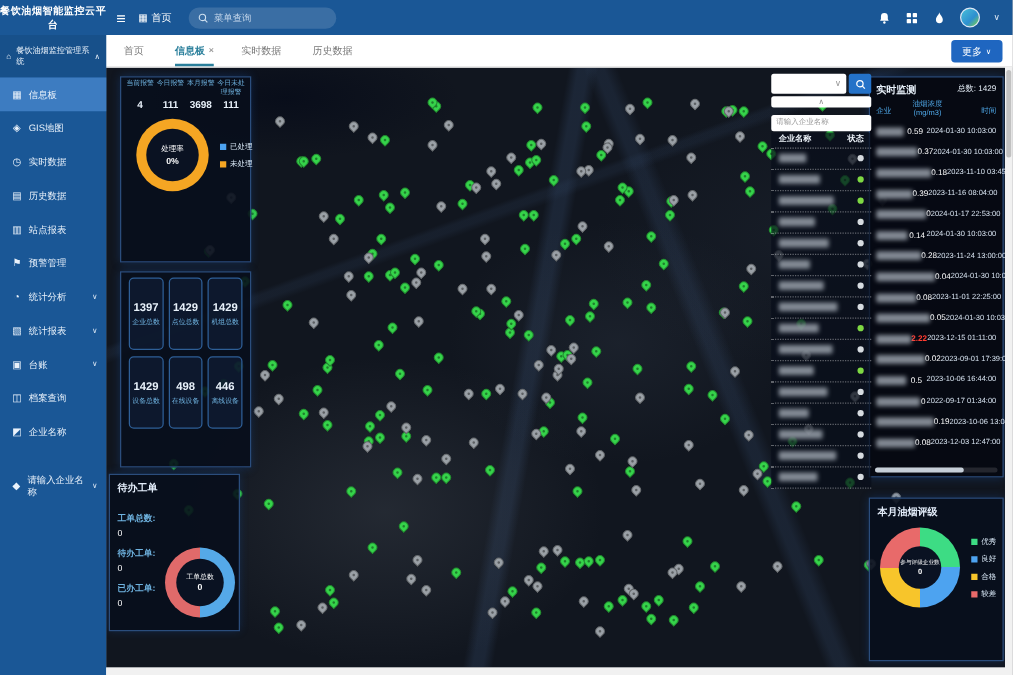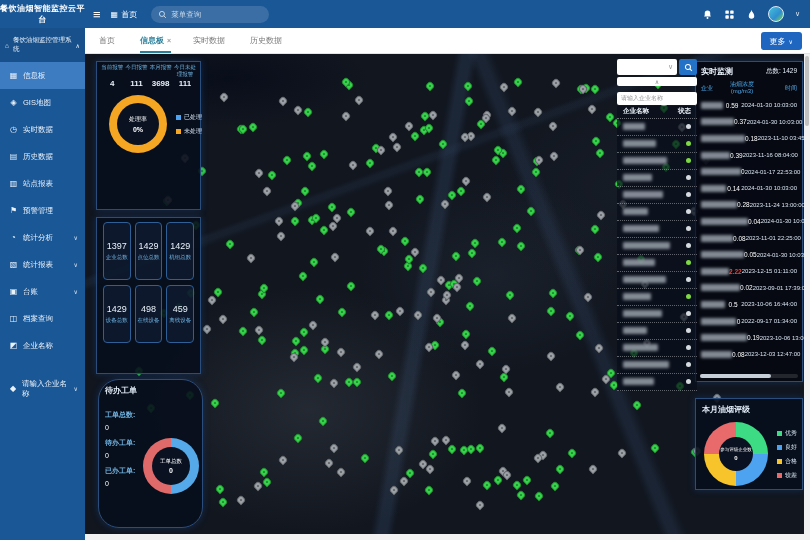--- a/index.html
+++ b/index.html
@@ -81,24 +81,24 @@
   .dh-label{font-size:6px;color:#fff;}
   .dh-val{font-size:7px;font-weight:bold;color:#fff;margin-top:2px;}
   .legend{display:flex;flex-direction:column;gap:5px;margin-left:9px;}
   .leg{display:flex;align-items:center;gap:3px;font-size:6px;color:#d5e4f2;white-space:nowrap;}
   .sq{width:5px;height:5px;flex:none;}
   
   .p-dev{left:11px;top:163px;width:105px;height:157px;}
   .dev-grid{display:grid;grid-template-columns:repeat(3,1fr);gap:5px 4px;padding:4px 6px;}
   .dev-box{border:1px solid #2e5f97;border-radius:4px;background:rgba(22,42,78,.35);height:58px;
     display:flex;flex-direction:column;align-items:center;justify-content:center;gap:3px;}
-  .dev-val{font-size:9px;font-weight:normal;}
+  .dev-val{font-size:9px;font-weight:bold;}
   .dev-lab{font-size:5.5px;color:var(--stat-label);}
   
-  .p-wo{left:13px;top:325px;width:105px;height:149px;border-radius:21px;}
+  .p-wo{left:2px;top:325px;width:105px;height:126px;}
   .wo-stats{padding:4px 6px;}
   .wlabel{font-size:7px;color:var(--stat-label);font-weight:bold;margin-top:7px;}
   .wval{font-size:7px;color:#fff;margin-top:4px;}
   .d-wo{width:56px;height:56px;position:absolute;right:3px;top:58px;}
   .d-wo .donut-hole{inset:9px;}
   
   .widget{position:absolute;left:532px;top:5px;width:80px;z-index:4;}
   .w-row{display:flex;gap:2px;}
   .w-select{flex:1;height:16px;background:#fff;border-radius:2px;display:flex;align-items:center;
     justify-content:flex-end;padding-right:4px;color:#999;font-size:7px;}
@@ -128,21 +128,21 @@
   .rt-c2{width:30px;text-align:center;line-height:1.25;}
   .rt-c3{flex:1;text-align:right;}
   .rrow{display:flex;align-items:center;height:16.6px;padding:0 5px;cursor:pointer;}
   .rrow .blur{width:20px;flex:none;}
   .rval{width:30px;text-align:center;font-size:6.5px;color:#fff;}
   .rval.alert{color:var(--alert);font-weight:bold;}
   .rtime{flex:1;text-align:right;font-size:6px;color:#d7e3f0;white-space:nowrap;}
   .rt-scroll{position:absolute;left:4px;right:4px;bottom:3px;height:4px;background:rgba(255,255,255,.12);border-radius:2px;}
   .rt-thumb{width:72%;height:100%;background:#c6cfd8;border-radius:2px;cursor:pointer;}
   
-  .p-rate{left:610px;top:344px;width:108px;height:92px;}
+  .p-rate{left:610px;top:344px;width:108px;height:131px;}
   .rate-body{display:flex;align-items:center;padding:4px 4px 0;}
   .d-rate{width:64px;height:64px;margin-left:4px;}
   .d-rate .donut-hole{inset:15px;}
   .d-rate .dh-label{font-size:4.5px;line-height:1.2;}
   .d-rate .dh-val{font-size:6px;}
   
   .v-scroll{position:absolute;left:804px;top:54px;width:6px;height:486px;background:#f1f1f1;z-index:11;}
   .v-thumb{position:absolute;left:1px;top:2px;width:4px;height:70px;background:#c1c1c1;border-radius:2px;cursor:pointer;}
   .h-strip{position:absolute;left:85px;top:534px;width:719px;height:6px;background:#f1f1f1;z-index:11;}
 </style>
@@ -627,21 +627,21 @@
           <div class="dev-val">1429</div>
           <div class="dev-lab">设备总数</div>
         </div>
 
         <div class="dev-box">
           <div class="dev-val">498</div>
           <div class="dev-lab">在线设备</div>
         </div>
 
         <div class="dev-box">
-          <div class="dev-val">459</div>
+          <div class="dev-val">446</div>
           <div class="dev-lab">离线设备</div>
         </div>
       </div>
   </section>
 
   <section class="panel p-wo">
     <div class="ptitle">待办工单</div>
     <div class="wo-stats">
 
         <div>

